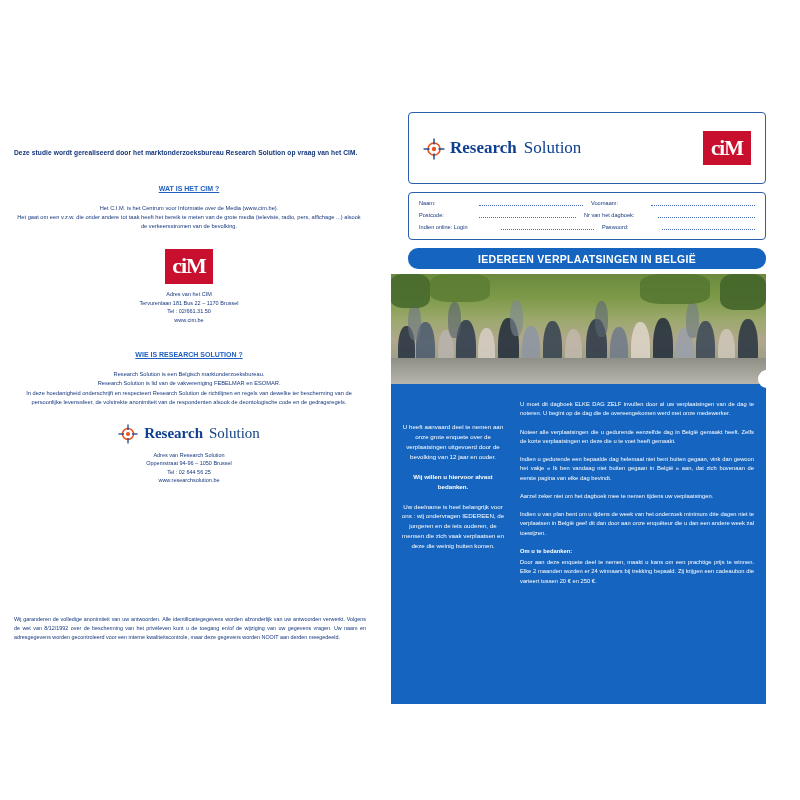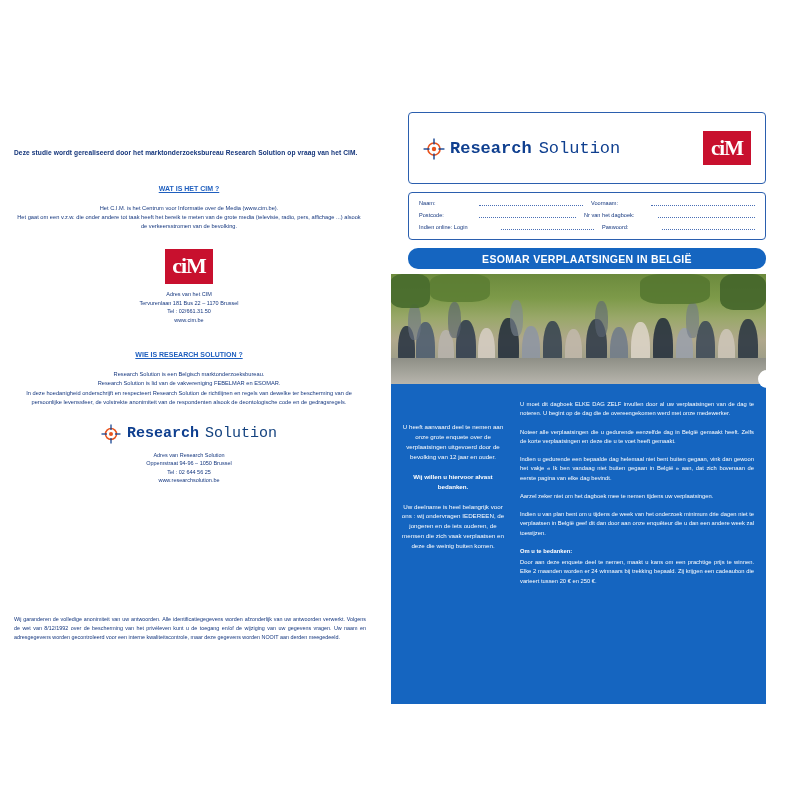--- a/index.html
+++ b/index.html
@@ -62,21 +62,21 @@
   .logo-wrap{margin:18px 0 4px 0;}
 
   
   .rs-logo{
     display:flex;align-items:center;justify-content:center;gap:6px;
     margin:16px 0 4px 0;
   }
   .rs-mark{width:20px;height:20px;position:relative;display:inline-block;}
   .rs-word{
     font-size:15px;color:#0f3f8f;font-weight:bold;
-    font-family:Liberation Mono, monospace;
+    font-family:Liberation Serif, serif;
   }
   .rs-word span{font-weight:normal;color:#13427f;}
 
   .footer-txt{
     position:absolute;left:14px;top:615px;width:352px;
     font-size:5.4px;line-height:1.65;color:#16387f;text-align:justify;
   }
 
   
   .right{
@@ -243,21 +243,21 @@
         <span class="dots"></span>
       </div>
       <div class="form-row">
         <span class="fl" style="width:74px;">Indien online: Login</span>
         <span class="dots"></span>
         <span class="fl2">Paswoord:</span>
         <span class="dots"></span>
       </div>
     </div>
 
-    <div class="title-bar">ESOMAR VERPLAATSINGEN IN BELGIË</div>
+    <div class="title-bar">IEDEREEN VERPLAATSINGEN IN BELGIË</div>
 
     <div class="photo">
       <div class="crowd">
         <span class="blob" style="left:8px;top:52px;width:17px;height:50px;background:#24303f;"></span>
         <span class="blob" style="left:26px;top:48px;width:19px;height:56px;background:#4a5b6e;"></span>
         <span class="blob" style="left:48px;top:56px;width:16px;height:48px;background:#b8b4ae;"></span>
         <span class="blob" style="left:66px;top:46px;width:20px;height:58px;background:#2d3a4c;"></span>
         <span class="blob" style="left:88px;top:54px;width:17px;height:50px;background:#d7cfc4;"></span>
         <span class="blob" style="left:108px;top:44px;width:21px;height:60px;background:#1f2a38;"></span>
         <span class="blob" style="left:132px;top:52px;width:18px;height:52px;background:#8d95a3;"></span>

